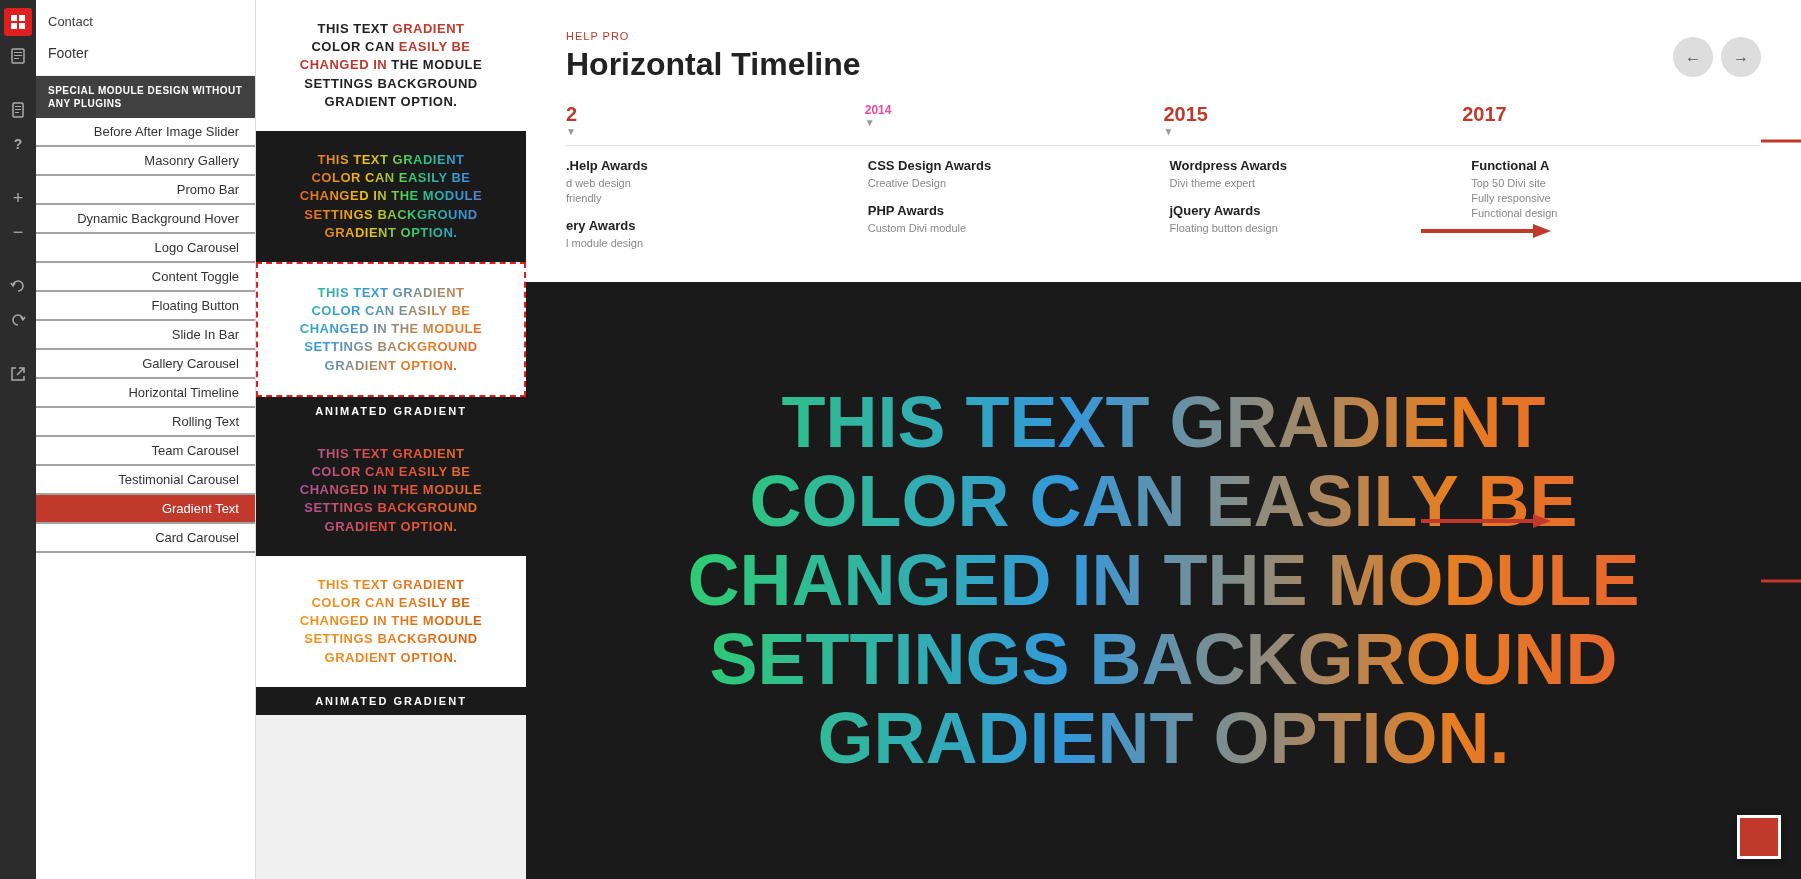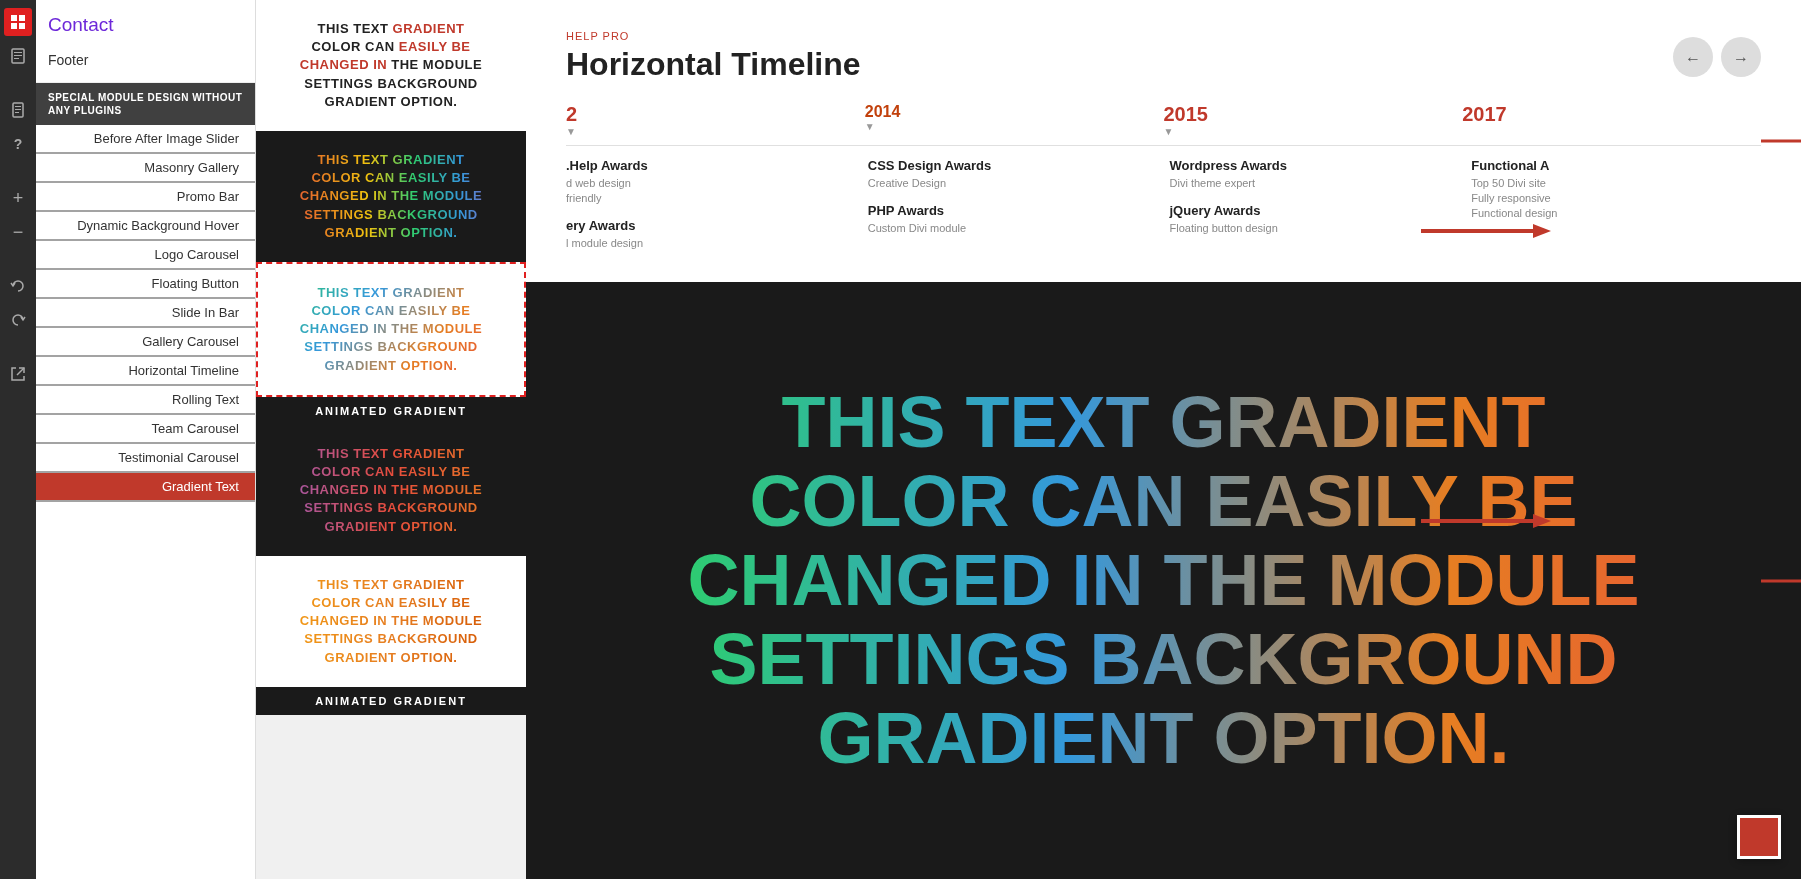--- a/index.html
+++ b/index.html
@@ -41,22 +41,22 @@
       flex-direction: column;
     }
     .sidebar::-webkit-scrollbar { width: 6px; }
     .sidebar::-webkit-scrollbar-thumb { background: #ccc; }
 
     .sidebar-top {
       padding: 8px 12px;
       border-bottom: 1px solid #eee;
     }
     .sidebar-contact {
-      font-size: 19px;
-      color: #6d28d9;
+      font-size: 13px;
+      color: #404040;
       padding: 6px 0;
       cursor: pointer;
     }
     .sidebar-footer {
       font-size: 14px;
       color: #333;
       padding: 10px 0 6px 0;
       font-weight: 500;
       cursor: pointer;
     }
@@ -374,28 +374,30 @@
     <div class="sidebar-footer">Footer</div>
   </div>
   <div class="special-module-label">SPECIAL MODULE DESIGN
 WITHOUT ANY PLUGINS</div>
 
   <div class="sidebar-item">Before After Image Slider</div>
   <div class="sidebar-item">Masonry Gallery</div>
   <div class="sidebar-item">Promo Bar</div>
   <div class="sidebar-item">Dynamic Background Hover</div>
   <div class="sidebar-item">Logo Carousel</div>
+  <div class="sidebar-item">Content Toggle</div>
   <div class="sidebar-item">Floating Button</div>
   <div class="sidebar-item">Slide In Bar</div>
   <div class="sidebar-item">Gallery Carousel</div>
   <div class="sidebar-item">Horizontal Timeline</div>
   <div class="sidebar-item">Rolling Text</div>
   <div class="sidebar-item">Team Carousel</div>
   <div class="sidebar-item">Testimonial Carousel</div>
   <div class="sidebar-item active">Gradient Text</div>
+  <div class="sidebar-item">Card Carousel</div>
 </div>
 
 <div class="main">
 
   <div class="left-panel">
 
     <div class="gradient-card gradient-card-1">
       <span style="color:#222;font-weight:800;font-size:13px;text-transform:uppercase;line-height:1.4;">THIS TEXT <span style="color:#c0392b;">GRADIENT</span><br>COLOR CAN <span style="color:#c0392b;">EASILY BE<br>CHANGED IN</span> THE MODULE<br>SETTINGS BACKGROUND<br>GRADIENT OPTION.</span>
     </div>
 
@@ -432,21 +434,21 @@
           <button class="timeline-nav-btn">→</button>
         </div>
       </div>
 
       <div style="display:flex; gap:0; border-bottom:1px solid #e0e0e0; padding-bottom:8px; margin-bottom:12px;">
         <div style="min-width:110px; flex:1;">
           <div style="font-size:20px;font-weight:700;color:#c0392b;">2</div>
           <div style="font-size:10px;color:#999;text-align:left;">▼</div>
         </div>
         <div style="min-width:110px; flex:1;">
-          <div style="font-size:16px;font-weight:700;color:#c2410c;">2014</div>
+          <div style="font-size:12px;font-weight:700;color:#ec4899;">2014</div>
           <div style="font-size:10px;color:#999;text-align:left;">▼</div>
         </div>
         <div style="min-width:110px; flex:1;">
           <div style="font-size:20px;font-weight:700;color:#c0392b;">2015</div>
           <div style="font-size:10px;color:#999;text-align:left;">▼</div>
         </div>
         <div style="min-width:110px; flex:1;">
           <div style="font-size:20px;font-weight:700;color:#c0392b;">2017</div>
         </div>
       </div>

